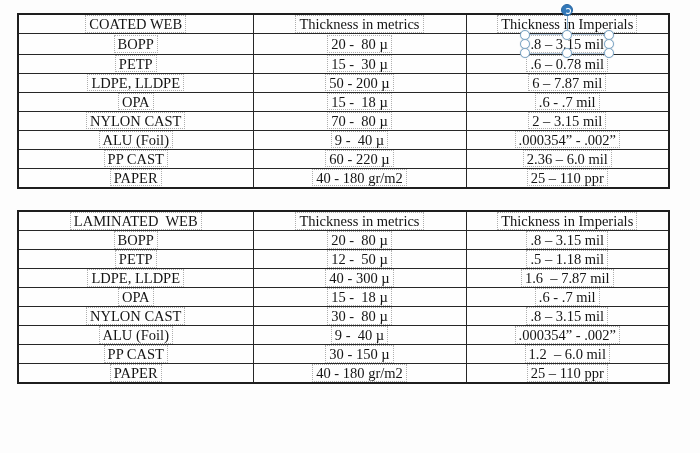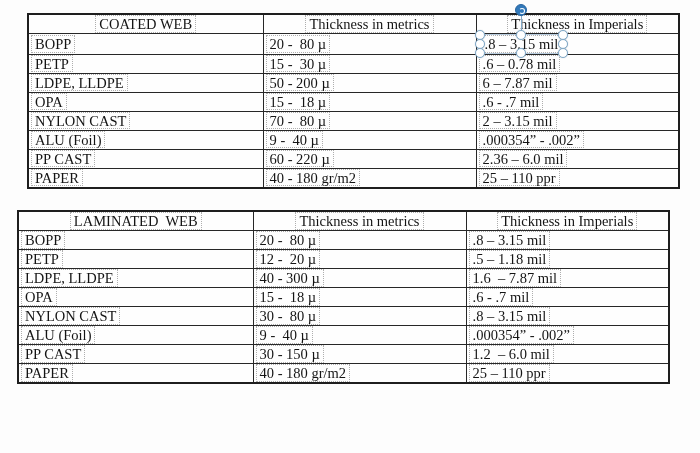--- a/index.html
+++ b/index.html
@@ -13,36 +13,36 @@
   .page { position:relative; width:700px; height:453px; }
 
   table.doc-table {
     position:absolute; left:17px;
     border-collapse:collapse;
     table-layout:fixed;
     width:651px;
     border:2px solid #1e1e1e;
     background:#fefefe;
   }
-  #table-0 { top:13px;margin-left:10px; }
+  #table-0 { top:13px; }
   #table-1 { top:210px; }
 
   .doc-table th, .doc-table td {
     border:1.5px solid #272727;
     height:18px;
     padding:0 2px;
     font-size:14.5px;
     font-weight:normal;
     line-height:1;
     overflow:visible;
     white-space:nowrap;
   }
   .doc-table th { text-align:center; }
-  .doc-table td.c0 { text-align:left; }
-  .doc-table td.c1, .doc-table td.c2 { }
+  .doc-table td.c0 { text-align:center; }
+  .doc-table td.c1, .doc-table td.c2 { text-align:center; }
 
   
   .cell-text {
     display:inline-block;
     border:1px dotted #aeaeae;
     padding:1px 3px 0 3px;
     white-space:pre;
   }
 
   
@@ -173,21 +173,21 @@
         </tr>
       </thead>
       <tbody>
         <tr>
           <td class="c0"><span class="cell-text">BOPP</span></td>
           <td class="c1"><span class="cell-text">20 -  80 µ</span></td>
           <td class="c2"><span class="cell-text">.8 – 3.15 mil</span></td>
         </tr>
         <tr>
           <td class="c0"><span class="cell-text">PETP</span></td>
-          <td class="c1"><span class="cell-text">12 -  20 µ</span></td>
+          <td class="c1"><span class="cell-text">12 -  50 µ</span></td>
           <td class="c2"><span class="cell-text">.5 – 1.18 mil</span></td>
         </tr>
         <tr>
           <td class="c0"><span class="cell-text">LDPE, LLDPE</span></td>
           <td class="c1"><span class="cell-text">40 - 300 µ</span></td>
           <td class="c2"><span class="cell-text">1.6  – 7.87 mil</span></td>
         </tr>
         <tr>
           <td class="c0"><span class="cell-text">OPA</span></td>
           <td class="c1"><span class="cell-text">15 -  18 µ</span></td>

